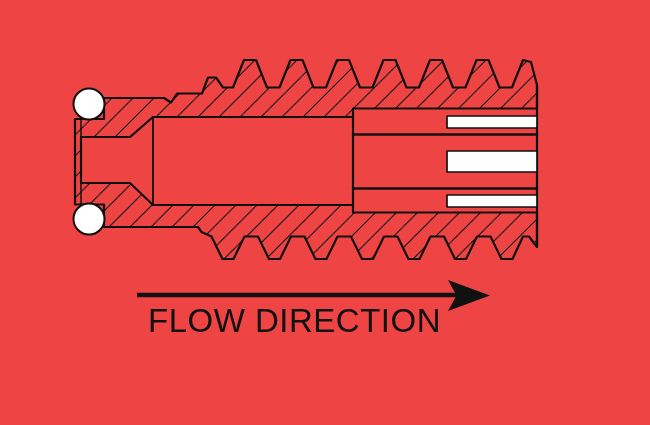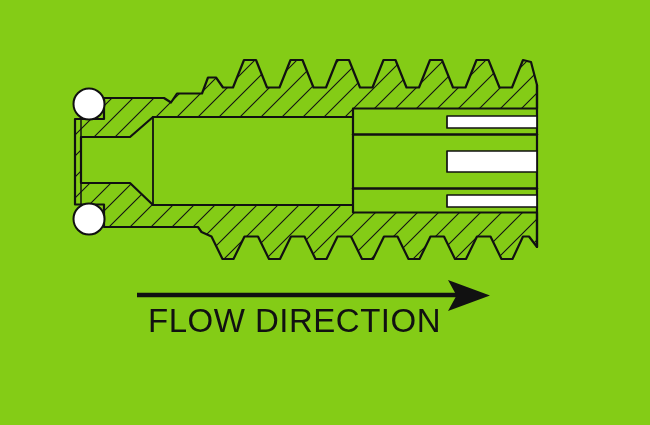--- a/index.html
+++ b/index.html
@@ -5,21 +5,21 @@
   html, body {
     margin: 0;
     padding: 0;
     background: #ffffff;
     font-family: "Liberation Sans", sans-serif;
   }
   .canvas {
     position: relative;
     width: 650px;
     height: 425px;
-    background: #84cc16;
+    background: #ef4444;
     overflow: hidden;
   }
   .canvas svg {
     display: block;
     width: 650px;
     height: 425px;
   }
   .flow-label-text {
     font-family: "Liberation Sans", sans-serif;
     font-size: 33px;

